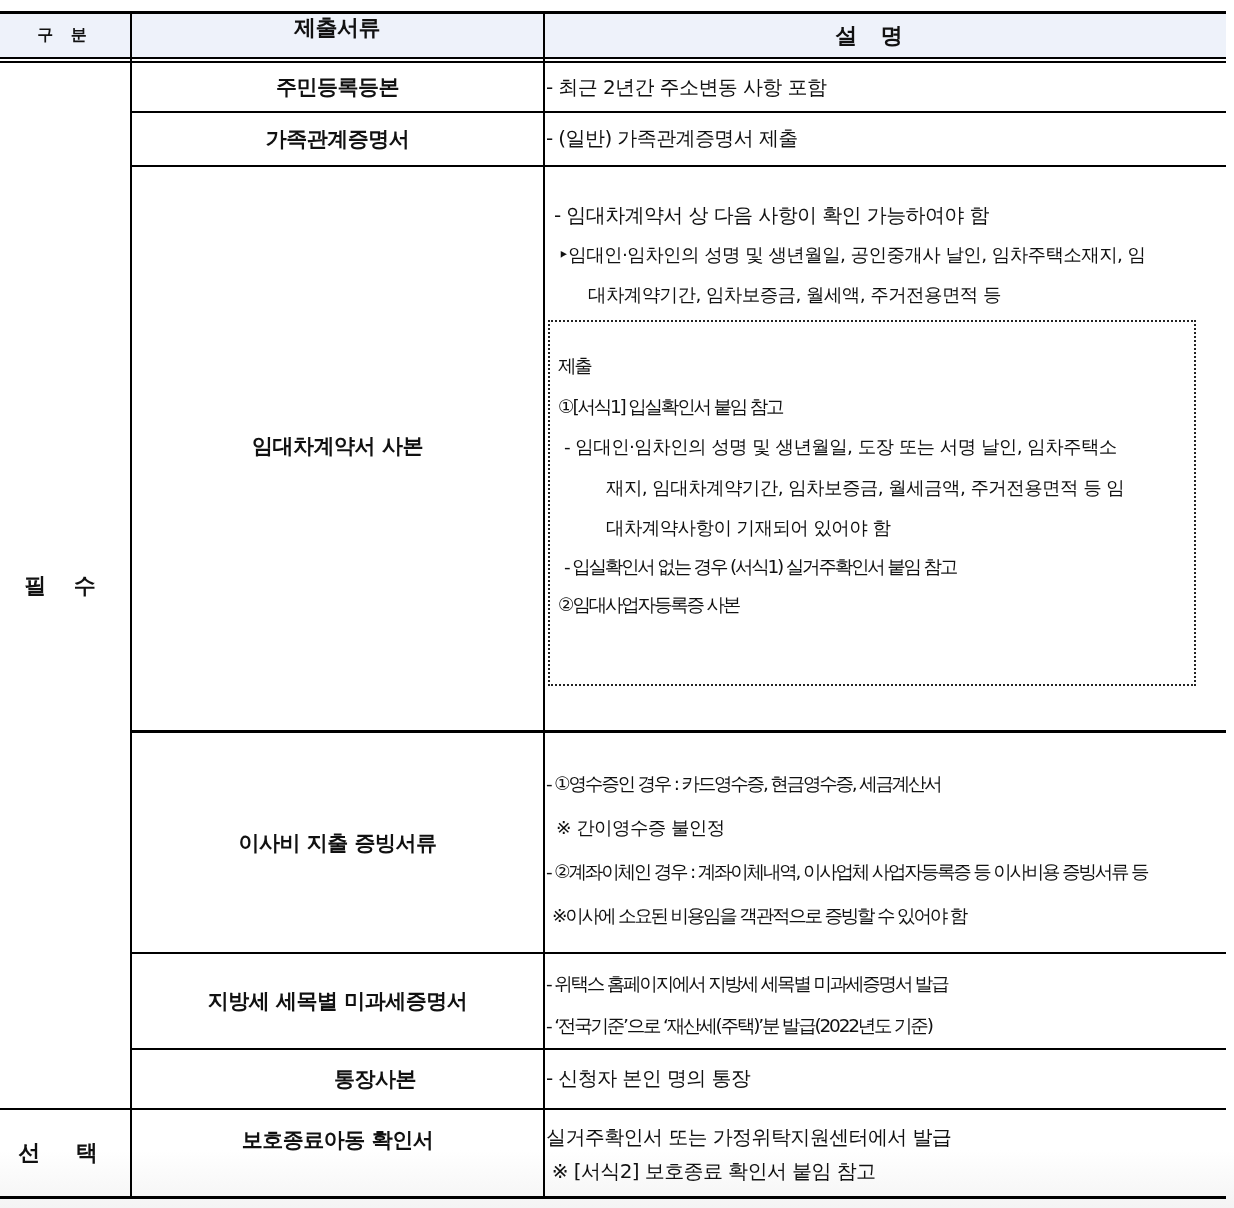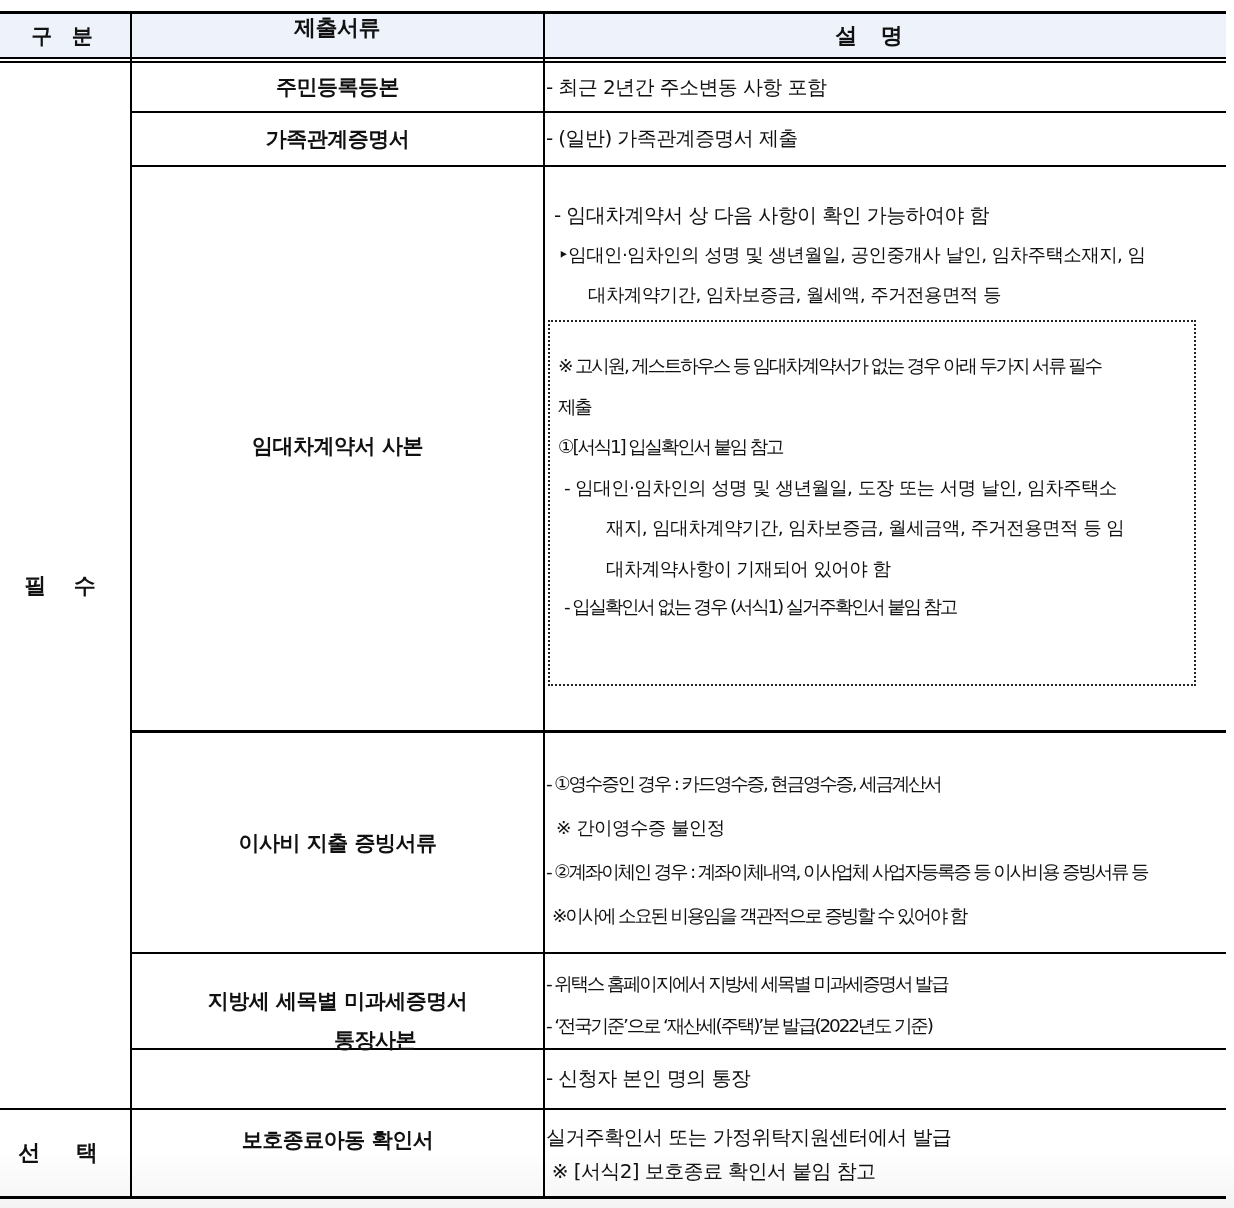--- a/index.html
+++ b/index.html
@@ -32,21 +32,21 @@
 </style>
 </head>
 <body>
 
 <div class="bottom-fade"></div>
 
 <div>
 
   <div class="hdr-bg"></div>
 
-  <div class="cell-center" style="left:0;top:14px;width:130px;height:43px;font-size:21px;">
+  <div class="cell-center" style="left:0;top:14px;width:130px;height:43px;font-size:16px;">
     <span style="letter-spacing:6px;">구 분</span>
   </div>
   <div class="cell-center" style="left:131px;top:14px;width:412px;height:27px;font-size:22px;">
     <span>제출서류</span>
   </div>
   <div class="cell-center" style="left:532px;top:14px;width:682px;height:43px;font-size:22px;">
     <span style="letter-spacing:8px;">설 명</span>
   </div>
 
   <div class="hline" style="left:0;top:11px;width:1226px;height:3px;"></div>
@@ -78,21 +78,21 @@
   </div>
   <div class="cell-center" style="left:132px;top:420px;width:411px;height:52px;">
     <span>임대차계약서 사본</span>
   </div>
   <div class="cell-center" style="left:132px;top:733px;width:411px;height:219px;">
     <span>이사비 지출 증빙서류</span>
   </div>
   <div class="cell-center" style="left:132px;top:954px;width:411px;height:94px;">
     <span>지방세 세목별 미과세증명서</span>
   </div>
-  <div class="cell-center" style="left:132px;top:1011px;width:486px;height:58px;">
+  <div class="cell-center" style="left:132px;top:1050px;width:486px;height:58px;">
     <span>통장사본</span>
   </div>
   <div class="cell-center" style="left:132px;top:1110px;width:411px;height:60px;border-radius:9px;">
     <span>보호종료아동 확인서</span>
   </div>
 
   <div class="desc" style="top:74px;">
     <span class="line">- 최근 2년간 주소변동 사항 포함</span>
   </div>
   <div class="desc" style="top:125px;">
@@ -100,27 +100,27 @@
   </div>
 
   <div class="desc" style="top:202px;">
     <span class="line" style="height:40px;margin-left:8px;">- 임대차계약서 상 다음 사항이 확인 가능하여야 함</span>
     <span class="line small" style="margin-left:12px;height:40px;">‣임대인·임차인의 성명 및 생년월일, 공인중개사 날인, 임차주택소재지, 임</span>
     <span class="line small" style="margin-left:42px;">대차계약기간, 임차보증금, 월세액, 주거전용면적 등</span>
   </div>
 
   <div class="dotbox"></div>
   <div class="desc small" style="left:558px;top:346px;line-height:40.5px;">
-    <span class="line condensed">※ 고시원, 게스트하우스 등 임대차계약서가 없는 경우 아래 두가지 서류 필수</span>
     <span class="line condensed" style="">제출</span>
     <span class="line condensed">①[서식1] 입실확인서 붙임 참고</span>
     <span class="line" style="margin-left:6px;">- 임대인·임차인의 성명 및 생년월일, 도장 또는 서명 날인, 임차주택소</span>
     <span class="line" style="margin-left:48px;">재지, 임대차계약기간, 임차보증금, 월세금액, 주거전용면적 등 임</span>
     <span class="line" style="margin-left:48px;">대차계약사항이 기재되어 있어야 함</span>
     <span class="line condensed" style="margin-left:6px;line-height:36px;">- 입실확인서 없는 경우 (서식1) 실거주확인서 붙임 참고</span>
+    <span class="line condensed">②임대사업자등록증 사본</span>
   </div>
 
   <div class="desc small" style="top:762px;line-height:44px;">
     <span class="line condensed">- ①영수증인 경우 : 카드영수증, 현금영수증, 세금계산서</span>
     <span class="line" style="margin-left:10px;">※ 간이영수증 불인정</span>
     <span class="line condensed">- ②계좌이체인 경우 : 계좌이체내역, 이사업체 사업자등록증 등 이사비용 증빙서류 등</span>
     <span class="line condensed" style="margin-left:6px;">※이사에 소요된 비용임을 객관적으로 증빙할 수 있어야 함</span>
   </div>
 
   <div class="desc small" style="top:963px;line-height:42px;">

